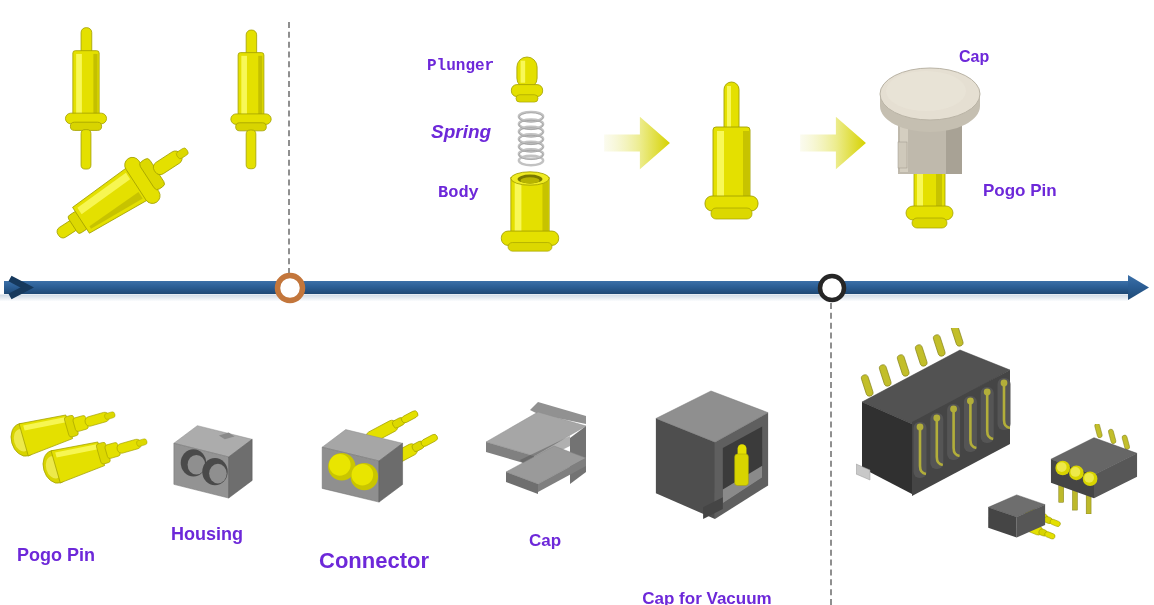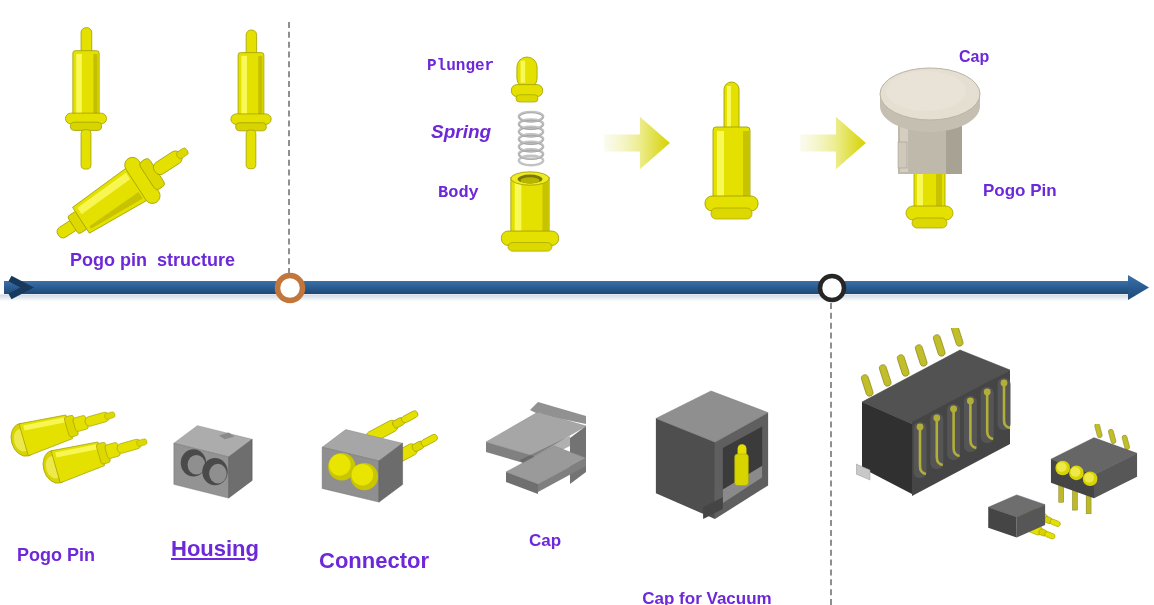--- a/index.html
+++ b/index.html
@@ -51,21 +51,20 @@
       <polygon points="30,16 100,12 100,52 30,48" fill="#E4E000" stroke="#A3A000" stroke-width="0.8"></polygon>
       <polygon points="34,19 96,16 96,24 34,27" fill="#FBFB66" opacity="0.8"></polygon>
       <polygon points="34,42 96,40 96,48 34,45" fill="#A3A000" opacity="0.45"></polygon>
       <rect x="98" y="5" width="16" height="54" rx="8" fill="#E4E000" stroke="#A3A000" stroke-width="0.8"></rect>
       <rect x="112" y="15" width="12" height="34" rx="4" fill="#DCD800" stroke="#A3A000" stroke-width="0.8"></rect>
       <rect x="122" y="24" width="32" height="14" rx="6" fill="#E4E000" stroke="#A3A000" stroke-width="0.8"></rect>
       <rect x="150" y="27" width="12" height="8" rx="3" fill="#DCD800" stroke="#A3A000" stroke-width="0.6"></rect>
     </svg>
   </div>
 
-  <div class="lbl" style="left:70px;top:250px;font-size:18px;">Pogo pin  structure</div>
 
   <div class="lbl" style="left:427px;top:57px;font-size:16px;font-family:Liberation Mono, monospace;">Plunger</div>
   <div class="part" style="left:504px;top:54px;width:46px;height:52px;">
     <svg viewBox="0 0 50 56" preserveAspectRatio="xMidYMid meet">
       <rect x="14" y="3" width="22" height="34" rx="11" fill="#E4E000" stroke="#A3A000" stroke-width="0.9"></rect>
       <rect x="18" y="7" width="5" height="24" fill="#FBFB66" opacity="0.85"></rect>
       <rect x="8" y="33" width="34" height="13" rx="6" fill="#E4E000" stroke="#A3A000" stroke-width="0.9"></rect>
       <rect x="13" y="44" width="24" height="8" rx="4" fill="#DCD800" stroke="#A3A000" stroke-width="0.7"></rect>
     </svg>
   </div>
@@ -218,21 +217,21 @@
       <polygon points="6,38 30,20 86,34 62,52" fill="#ACACAC" stroke="#8C8C8C" stroke-width="0.5"></polygon>
       <polygon points="52,30 62,27 68,31 58,34" fill="#8A8A8A"></polygon>
       <polygon points="6,38 62,52 62,94 6,80" fill="#939393" stroke="#6E6E6E" stroke-width="0.5"></polygon>
       <polygon points="62,52 86,34 86,76 62,94" fill="#6E6E6E" stroke="#565656" stroke-width="0.5"></polygon>
       <ellipse cx="26" cy="58" rx="13" ry="14" fill="#4A4A4A"></ellipse>
       <ellipse cx="29" cy="60" rx="9" ry="10" fill="#8F8F8F"></ellipse>
       <ellipse cx="48" cy="67" rx="13" ry="14" fill="#4A4A4A"></ellipse>
       <ellipse cx="51" cy="69" rx="9" ry="10" fill="#8F8F8F"></ellipse>
     </svg>
   </div>
-  <div class="lbl" style="left:171px;top:536px;font-size:22px;text-decoration:underline;">Housing</div>
+  <div class="lbl" style="left:171px;top:524px;font-size:18px;">Housing</div>
 
   <div class="part" style="left:316px;top:408px;width:130px;height:100px;">
     <svg viewBox="0 0 132 102" preserveAspectRatio="xMidYMid meet">
       <g fill="#E4E000" stroke="#A3A000" stroke-width="0.7">
         <g transform="translate(52,32) rotate(-28)">
           <rect x="0" y="-6" width="34" height="12" rx="5"></rect>
           <rect x="30" y="-4" width="12" height="8" rx="3" fill="#DCD800"></rect>
           <rect x="40" y="-3.5" width="18" height="7" rx="3.5"></rect>
         </g>
         <g transform="translate(72,56) rotate(-28)">

